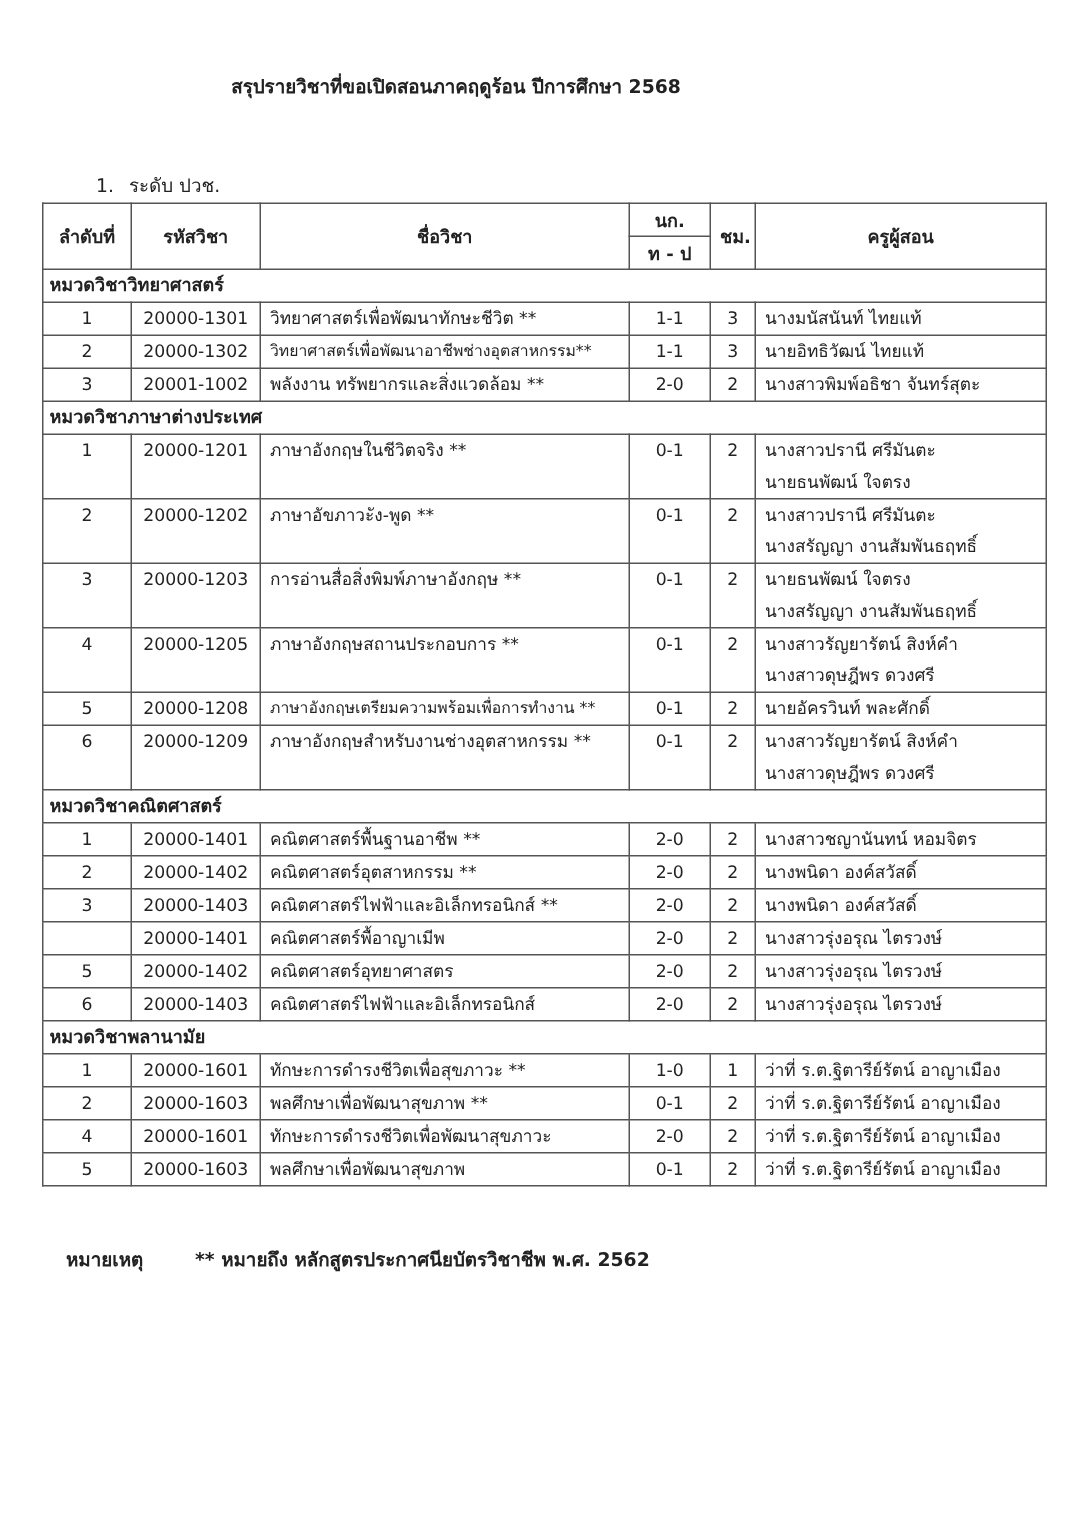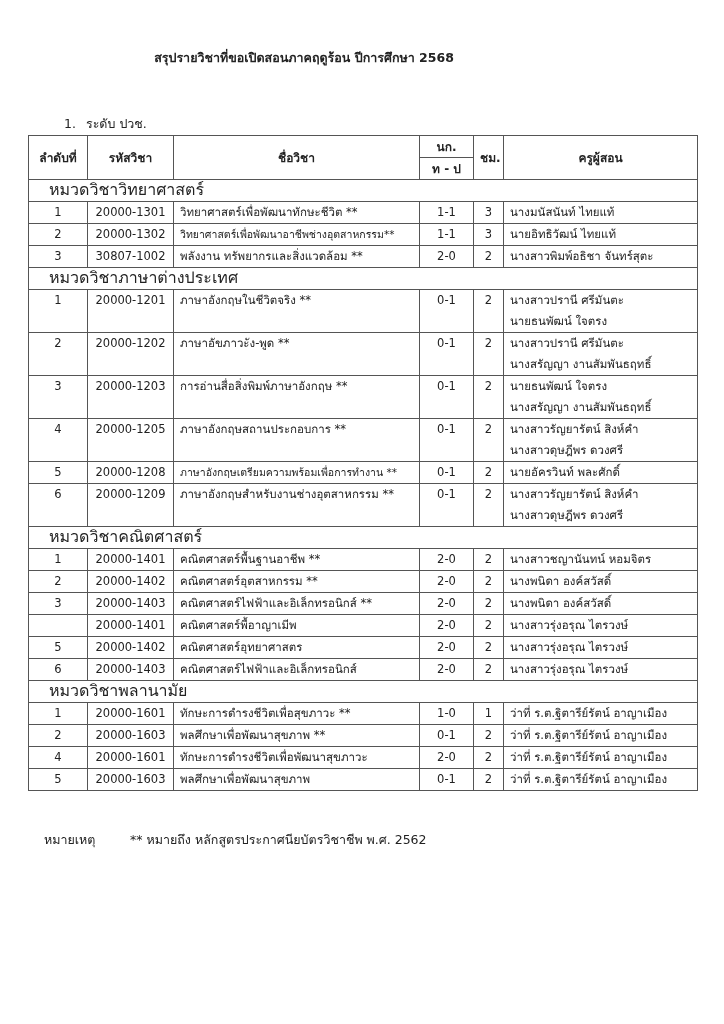--- a/index.html
+++ b/index.html
@@ -7,24 +7,24 @@
          font-family:"DejaVu Sans", "Liberation Sans", sans-serif; color:#222; }
   .titles { position:absolute; top:48px; left:0; width:608px; text-align:center; font-size:12.5px; line-height:19px; font-weight:bold; }
   .titles div { white-space:nowrap; }
   .section-label { position:absolute; top:114px; left:64px; font-size:12.5px; font-weight:normal;text-align:center; }
   .section-label span { margin-right:10px; }
   table { position:absolute; top:135px; left:28px; width:669px; border-collapse:collapse; table-layout:fixed; font-size:11.5px; }
   td, th { border:1px solid #555; padding:0 6px; height:21px; line-height:20px; font-weight:normal; white-space:nowrap; overflow:hidden; vertical-align:top; }
   th { text-align:center; vertical-align:middle; font-size:12px; font-weight:bold; }
   th.sub { height:21px; }
   td.c { text-align:center; }
-  td.cat { font-weight:normal; font-size:16px; padding-left:20px; }
+  td.cat { font-weight:bold; font-size:12px; padding-left:4px; }
   td.teach { line-height:21px; }
   td.small { font-size:10.5px; }
-  .note { position:absolute; top:830px; left:44px; font-size:12.5px; font-weight:normal; }
+  .note { position:absolute; top:830px; left:44px; font-size:12.5px; font-weight:bold; }
   .note .lbl { display:inline-block; width:86px; }
 </style>
 </head>
 <body>
 
 <div class="titles">
   <div>สรุปรายวิชาที่ขอเปิดสอนภาคฤดูร้อน ปีการศึกษา 2568</div>
 </div>
 
 <div class="section-label">
@@ -72,21 +72,21 @@
         <td class="c">20000-1302</td>
         <td class="small">วิทยาศาสตร์เพื่อพัฒนาอาชีพช่างอุตสาหกรรม**</td>
         <td class="c">1-1</td>
         <td class="c">3</td>
         <td class="teach">
           <div>นายอิทธิวัฒน์  ไทยแท้</div>
         </td>
       </tr>
       <tr>
         <td class="c">3</td>
-        <td class="c">30807-1002</td>
+        <td class="c">20001-1002</td>
         <td>พลังงาน ทรัพยากรและสิ่งแวดล้อม **</td>
         <td class="c">2-0</td>
         <td class="c">2</td>
         <td class="teach">
           <div>นางสาวพิมพ์อธิชา  จันทร์สุตะ</div>
         </td>
       </tr>
       <tr>
         <td colspan="6" class="cat">หมวดวิชาภาษาต่างประเทศ</td>
       </tr>

